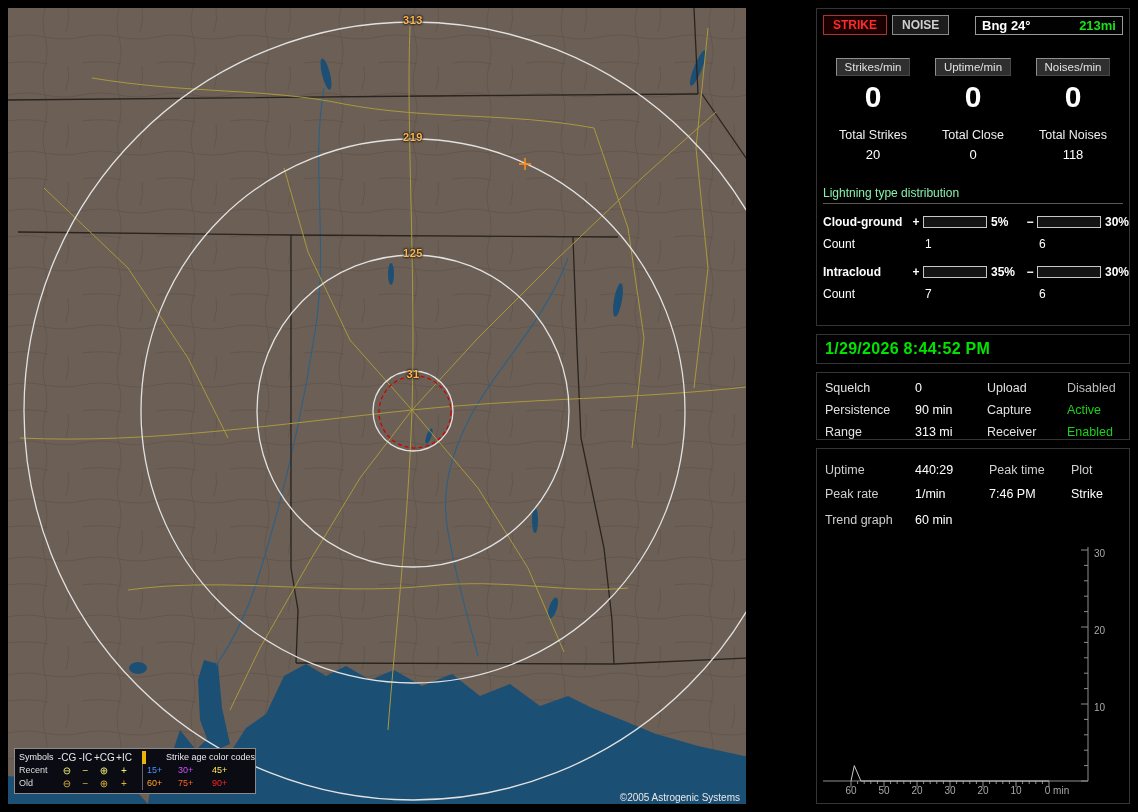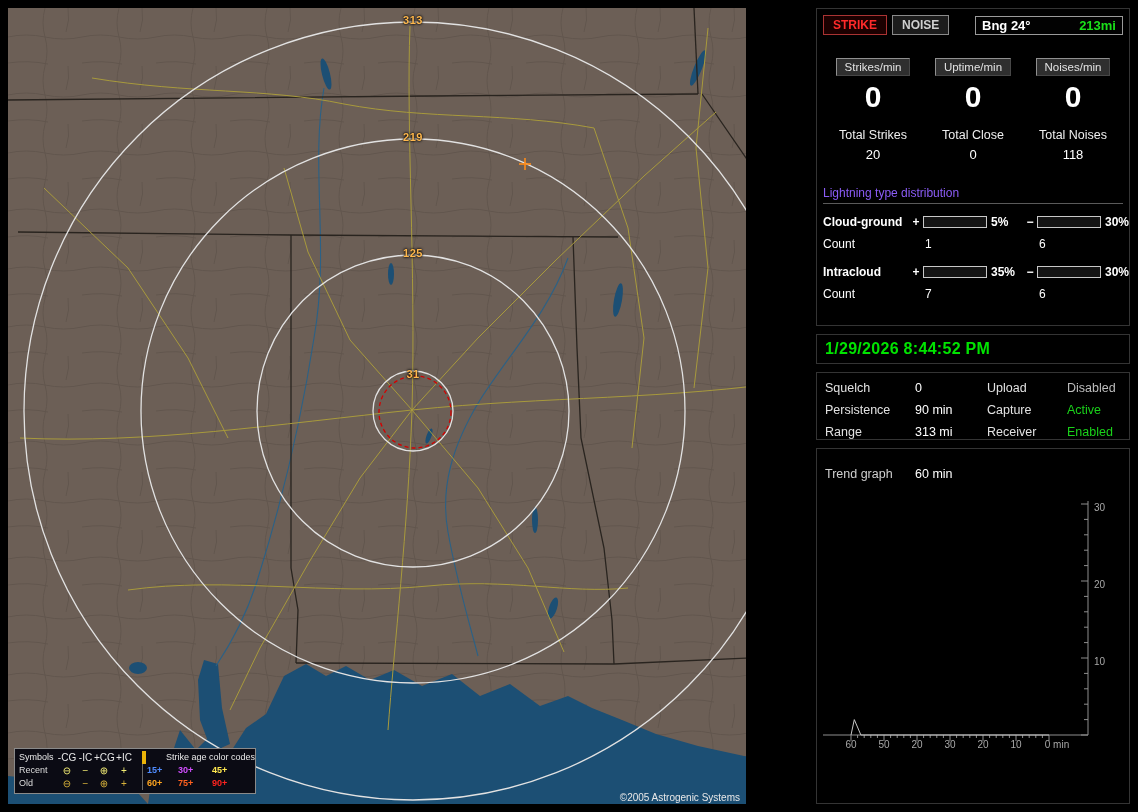--- a/index.html
+++ b/index.html
@@ -9,21 +9,21 @@
   .map{position:absolute;left:8px;top:8px;width:738px;height:796px;background:#701a75;overflow:hidden}
   .map svg.terrain{position:absolute;left:0;top:0}
   .ringlbl{position:absolute;transform:translate(-50%,-50%);font-size:11px;font-weight:bold;color:#ffb84d;text-shadow:0 0 3px #000,0 0 2px #000;letter-spacing:.5px}
   .copyright{position:absolute;right:6px;bottom:1px;color:#e8e8e8;font-size:10px}
 
   
   .legend{position:absolute;left:6px;bottom:10px;width:242px;background:#0b0b14;border:1px solid #8a8a8a;color:#ddd;font-size:9px;padding:2px 4px 3px 4px;display:grid;grid-template-columns:38px 20px 17px 20px 20px 8px 36px 34px 40px;line-height:13px;align-items:center}
   .legend .hdr{color:#e8e8e8}
   .legend .agehdr{grid-column:7/10;border-left:4px solid #eab308;padding-left:20px;white-space:nowrap;color:#e8e8e8}
   .legend .sym{text-align:center;font-size:10px}
-  .legend .age{font-weight:bold}
+  .legend .age{font-weight:normal}
   .legend .age.first{border-left:1px solid #666;padding-left:4px}
 
   
   .panel{position:absolute;left:816px;top:8px;width:314px;height:796px;display:flex;flex-direction:column;gap:8px}
   .section{border:1px solid #343434;background:#000;padding:6px}
   .sec-top{height:318px}
   .sec-date{height:30px;display:flex;align-items:center;padding:2px 8px}
   .sec-settings{height:68px}
   .sec-stats{flex:1;display:flex;flex-direction:column}
 
@@ -32,21 +32,21 @@
   .btn.strike{color:#ff2a2a;background:#1c0000;border:1px solid #aa3333}
   .btn.noise{color:#cfcfcf;background:#1c1c1c;border:1px solid #8a8a8a}
   .bng{margin-left:auto;width:148px;border:1px solid #9a9a9a;background:#020202;display:flex;justify-content:space-between;align-items:center;padding:1px 6px;font-size:13px;font-weight:bold;color:#fff}
 
   .rates{display:grid;grid-template-columns:1fr 1fr 1fr;margin-top:22px;text-align:center}
   .badge{display:inline-block;font-size:11.5px;color:#e2e2e2;background:#2f2f2f;border:1px solid;border-color:#909090 #474747 #474747 #909090;padding:2px 8px}
   .bigzero{font-size:30px;font-weight:bold;color:#fff;margin-top:4px}
   .totlbl{font-size:12.5px;color:#efefef;margin-top:14px}
   .totval{font-size:13px;color:#fff;margin-top:5px}
 
-  .dist-title{margin-top:24px;font-size:12px;color:#8b5cf6;border-bottom:1px solid #5a5a5a;padding-bottom:3px}
+  .dist-title{margin-top:24px;font-size:12px;color:#86efac;border-bottom:1px solid #5a5a5a;padding-bottom:3px}
   .dist-grid{display:grid;grid-template-columns:86px 14px 64px 36px 14px 64px 30px;align-items:center;margin-top:11px;font-size:12px;color:#fff}
   .dist-grid .lbl{font-weight:bold}
   .dist-grid .sign{font-weight:bold;text-align:center}
   .bar{height:12px;border:1px solid #c8c8c8;background:#141414;overflow:hidden}
   .bar .fill{height:100%}
   .pct{font-weight:bold;padding-left:4px}
   .cnt-grid{display:grid;grid-template-columns:86px 14px 64px 36px 14px 64px 30px;margin-top:8px;font-size:12px;color:#fff}
   .cnt-grid .num{padding-left:2px}
   .grp2{margin-top:14px}
 
@@ -266,20 +266,31 @@
       <span class="val" style="color: rgb(26, 210, 26);">Active</span>
 
       <span>Range</span>
       <span class="val">313 mi</span>
       <span>Receiver</span>
       <span class="val" style="color: rgb(26, 210, 26);">Enabled</span>
     </div>
   </div>
 
   <div class="section sec-stats">
+    <div class="stats-grid">
+      <span>Uptime</span>
+      <span class="val">440:29</span>
+      <span>Peak time</span>
+      <span>Plot</span>
+
+      <span>Peak rate</span>
+      <span class="val">1/min</span>
+      <span class="val">7:46 PM</span>
+      <span class="val">Strike</span>
+    </div>
     <div class="trendrow">
       <span>Trend graph</span>
       <span class="val">60 min</span>
     </div>
 
     <div class="chart">
       <svg id="trend-plot" width="300" height="268" viewBox="0 0 300 268">
         <g stroke="#8e8e8e" stroke-width="1">
           <line x1="265" y1="16" x2="265" y2="250"></line>
           <line x1="0" y1="250" x2="265" y2="250"></line>

